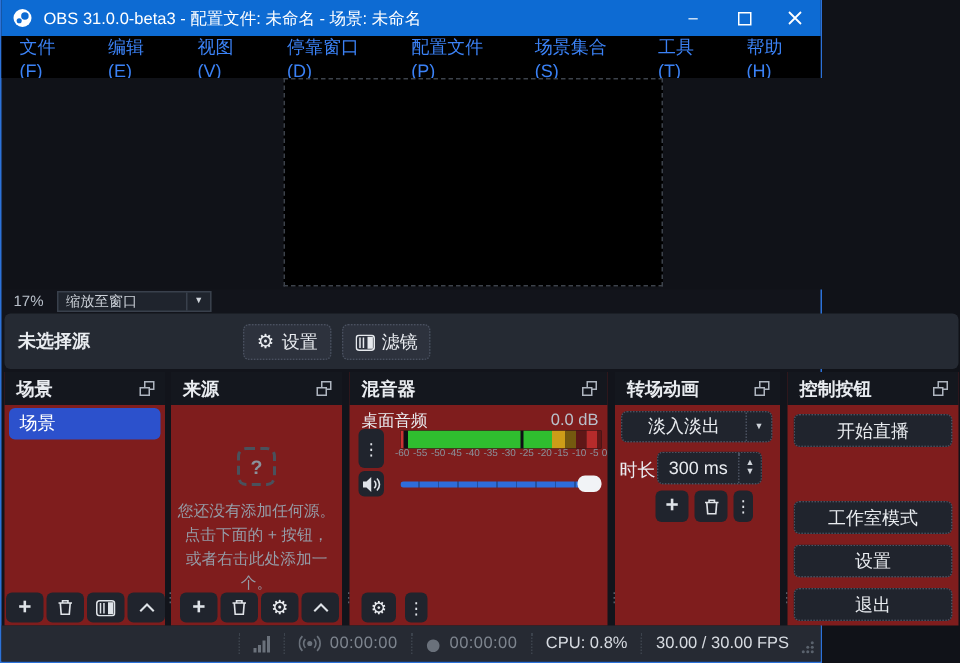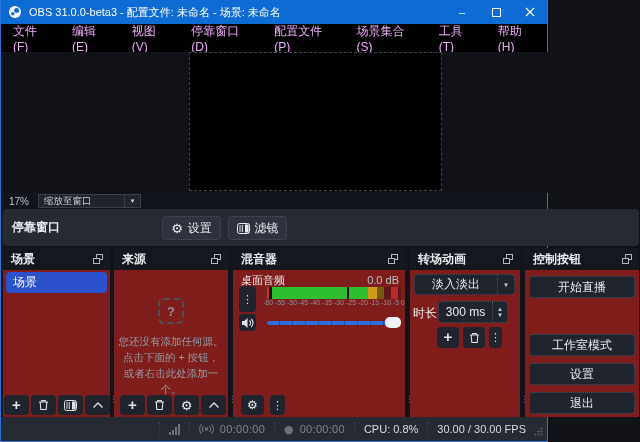--- a/index.html
+++ b/index.html
@@ -13,21 +13,21 @@
     display:flex; align-items:center; padding-left:7px; }
   .titlebar .title { color:#fff; font-size:11px; margin-left:7px; white-space:nowrap; }
   .winbtns { position:absolute; right:0; top:0; height:24px; display:flex; }
   .winbtn { width:34px; height:24px; display:flex; align-items:center; justify-content:center;
     color:#fff; font-size:11px; }
   .maxglyph { width:9px; height:9px; border:1px solid #fff; display:inline-block; }
 
   
   .menubar { position:absolute; left:0; top:24px; right:0; height:28px; background:#000;
     display:flex; align-items:center; padding-left:1px; }
-  .menuitem { color:#f0abfc; font-size:12px; padding:0 11px; height:100%; display:flex; align-items:center; }
+  .menuitem { color:#3b82f6; font-size:12px; padding:0 11px; height:100%; display:flex; align-items:center; }
 
   
   .preview { position:absolute; left:1px; top:52px; width:638px; height:141px; background:#101218; }
   .canvas { position:absolute; left:187px; top:0px; width:253px; height:139px; background:#000;
     border:1px dashed #3c424b; }
 
   
   .zoomrow { position:absolute; left:0; top:193px; right:0; height:16px; display:flex; align-items:center; }
   .zoomlabel { color:#b9c0ca; font-size:10px; margin-left:8px; }
   .zoomcombo { margin-left:9px; width:103px; height:14px; background:#1f242d; border:1px solid #39404c;
@@ -180,21 +180,21 @@
 
   <div class="zoomrow">
     <span class="zoomlabel">17%</span>
     <div class="zoomcombo">
       <span class="txt">缩放至窗口</span>
       <span class="arr">▼</span>
     </div>
   </div>
 
   <div class="contextbar">
-    <span class="nosource">停靠窗口</span>
+    <span class="nosource">未选择源</span>
     <div class="ctxbtn props">
       <span class="gearglyph">⚙</span>
       <span>设置</span>
     </div>
     <div class="ctxbtn filters">
       <span>
         <svg width="13" height="11" viewBox="0 0 13 11">
           <rect x="0.5" y="0.5" width="12" height="10" rx="2" fill="none" stroke="#e6e9ed"></rect>
           <rect x="8" y="1.5" width="3.6" height="8" fill="#e6e9ed"></rect>
           <path d="M3 2v7M5.3 2v7" stroke="#e6e9ed" stroke-width="1"></path>

